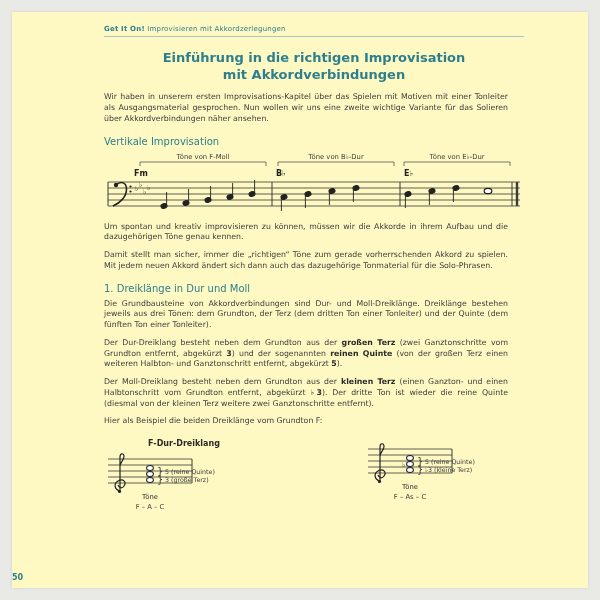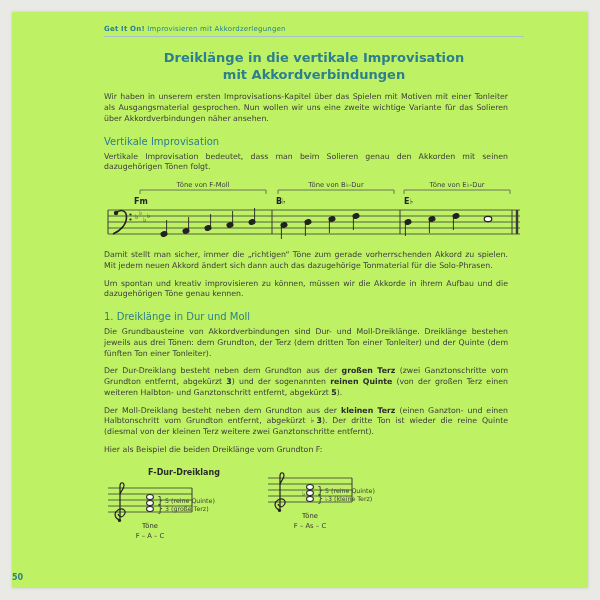--- a/index.html
+++ b/index.html
@@ -4,21 +4,21 @@
 <style>
   html,body{margin:0;padding:0;}
   body{
     width:600px;height:600px;
     background:#e9e9e6;
     font-family:"DejaVu Sans","Liberation Sans",sans-serif;
   }
   .canvas{position:relative;width:600px;height:600px;}
   .page{
     position:absolute;top:12px;left:12px;right:12px;bottom:12px;
-    background:#bef264;overflow:hidden;
+    background:#fef9c3;overflow:hidden;
     box-shadow:0 0 3px rgba(0,0,0,0.12);
   }
   .content{padding:13px 64px 0 92px;}
   .pg-header{font-size:7px;color:#2e7f8e;letter-spacing:0.2px;}
   .pg-header .hdr-bold{font-weight:bold;}
   .hdr-rule{border:none;border-top:1px solid #a8c3c9;margin:3px 0 0 0;}
   h1.page-title{
     text-align:center;color:#2e7f8e;font-size:13px;line-height:1.32;
     margin:12px 0 9px 0;font-weight:bold;
   }
@@ -26,50 +26,49 @@
     font-size:7.8px;line-height:1.38;color:#3c3c3b;
     text-align:justify;margin:0 16px 7px 0;
   }
   p.body-text strong{font-weight:bold;color:#2b2b2a;}
   h2.section-heading{
     color:#2e7f8e;font-size:10px;font-weight:normal;margin:11px 0 5px 0;
   }
   .notation-wrap{margin:2px 0 6px 0;text-align:right;}
   svg{display:inline-block;vertical-align:top;}
   svg text{font-family:"DejaVu Sans","Liberation Sans",sans-serif;}
-  .examples{display:flex;justify-content:flex-start;margin-top:12px;}
+  .examples{display:flex;justify-content:space-between;margin-top:12px;}
   .example{width:160px;}
   .ex-title{font-size:8px;font-weight:bold;color:#2b2b2a;text-align:center;margin-bottom:1px;}
   .page-number{
     position:absolute;bottom:6px;left:0;width:100%;
     color:#2e7f8e;font-size:8px;font-weight:bold;
   }
 </style>
 </head>
 <body>
 
 <div class="canvas">
   <div class="page">
     <div class="content">
 
       <div class="pg-header">
         <span class="hdr-bold">Get It On!</span><span> Improvisieren mit Akkordzerlegungen</span>
         <hr class="hdr-rule">
       </div>
 
       <h1 class="page-title">
-        <span>Dreiklänge in die vertikale Improvisation</span><br>
+        <span>Einführung in die richtigen Improvisation</span><br>
         <span>mit Akkordverbindungen</span>
       </h1>
 
       <p class="body-text">Wir haben in unserem ersten Improvisations-Kapitel über das Spielen mit Motiven mit einer Tonleiter als Ausgangsmaterial gesprochen. Nun wollen wir uns eine zweite wichtige Variante für das Solieren über Akkordverbindungen näher ansehen.</p>
 
       <h2 class="section-heading">Vertikale Improvisation</h2>
 
-      <p class="body-text">Vertikale Improvisation bedeutet, dass man beim Solieren genau den Akkorden mit seinen dazugehörigen Tönen folgt.</p>
 
       <div class="notation-wrap">
         <svg width="418" height="64" viewBox="0 0 418 64">
 
           <g font-size="6.8" fill="#3c3c3b">
             <text x="97" y="6.5" text-anchor="middle">Töne von F-Moll</text>
             <text x="230" y="6.5" text-anchor="middle">Töne von B♭-Dur</text>
             <text x="351" y="6.5" text-anchor="middle">Töne von E♭-Dur</text>
           </g>
           <g stroke="#555" stroke-width="0.8" fill="none">
@@ -142,22 +141,22 @@
               <line x1="299.4" y1="43" x2="299.4" y2="56" stroke-width="0.9"></line>
             <ellipse cx="326" cy="39" rx="3.1" ry="2.3" transform="rotate(-18 326 39)"></ellipse>
               <line x1="323.4" y1="40" x2="323.4" y2="53" stroke-width="0.9"></line>
             <ellipse cx="350" cy="36" rx="3.1" ry="2.3" transform="rotate(-18 350 36)"></ellipse>
               <line x1="347.4" y1="37" x2="347.4" y2="50" stroke-width="0.9"></line>
             <ellipse cx="382" cy="39" rx="3.8" ry="2.6" fill="#fff" stroke="#222" stroke-width="1.2"></ellipse>
           </g>
         </svg>
       </div>
 
+      <p class="body-text">Um spontan und kreativ improvisieren zu können, müssen wir die Akkorde in ihrem Aufbau und die dazugehörigen Töne genau kennen.</p>
       <p class="body-text">Damit stellt man sicher, immer die „richtigen“ Töne zum gerade vorherrschenden Akkord zu spielen. Mit jedem neuen Akkord ändert sich dann auch das dazugehörige Tonmaterial für die Solo-Phrasen.</p>
-      <p class="body-text">Um spontan und kreativ improvisieren zu können, müssen wir die Akkorde in ihrem Aufbau und die dazugehörigen Töne genau kennen.</p>
 
       <h2 class="section-heading">1. Dreiklänge in Dur und Moll</h2>
 
       <p class="body-text">Die Grundbausteine von Akkordverbindungen sind Dur- und Moll-Dreiklänge. Dreiklänge bestehen jeweils aus drei Tönen: dem Grundton, der Terz (dem dritten Ton einer Tonleiter) und der Quinte (dem fünften Ton einer Tonleiter).</p>
 
       <p class="body-text"><span>Der Dur-Dreiklang besteht neben dem Grundton aus der </span><strong>großen Terz</strong><span> (zwei Ganztonschritte vom Grundton entfernt, abgekürzt </span><strong>3</strong><span>) und der sogenannten </span><strong>reinen Quinte</strong><span> (von der großen Terz einen weiteren Halbton- und Ganztonschritt entfernt, abgekürzt </span><strong>5</strong><span>).</span></p>
 
       <p class="body-text"><span>Der Moll-Dreiklang besteht neben dem Grundton aus der </span><strong>kleinen Terz</strong><span> (einen Ganzton- und einen Halbtonschritt vom Grundton entfernt, abgekürzt </span><strong>♭3</strong><span>). Der dritte Ton ist wieder die reine Quinte (diesmal von der kleinen Terz weitere zwei Ganztonschritte entfernt).</span></p>
 
       <p class="body-text">Hier als Beispiel die beiden Dreiklänge vom Grundton F:</p>

